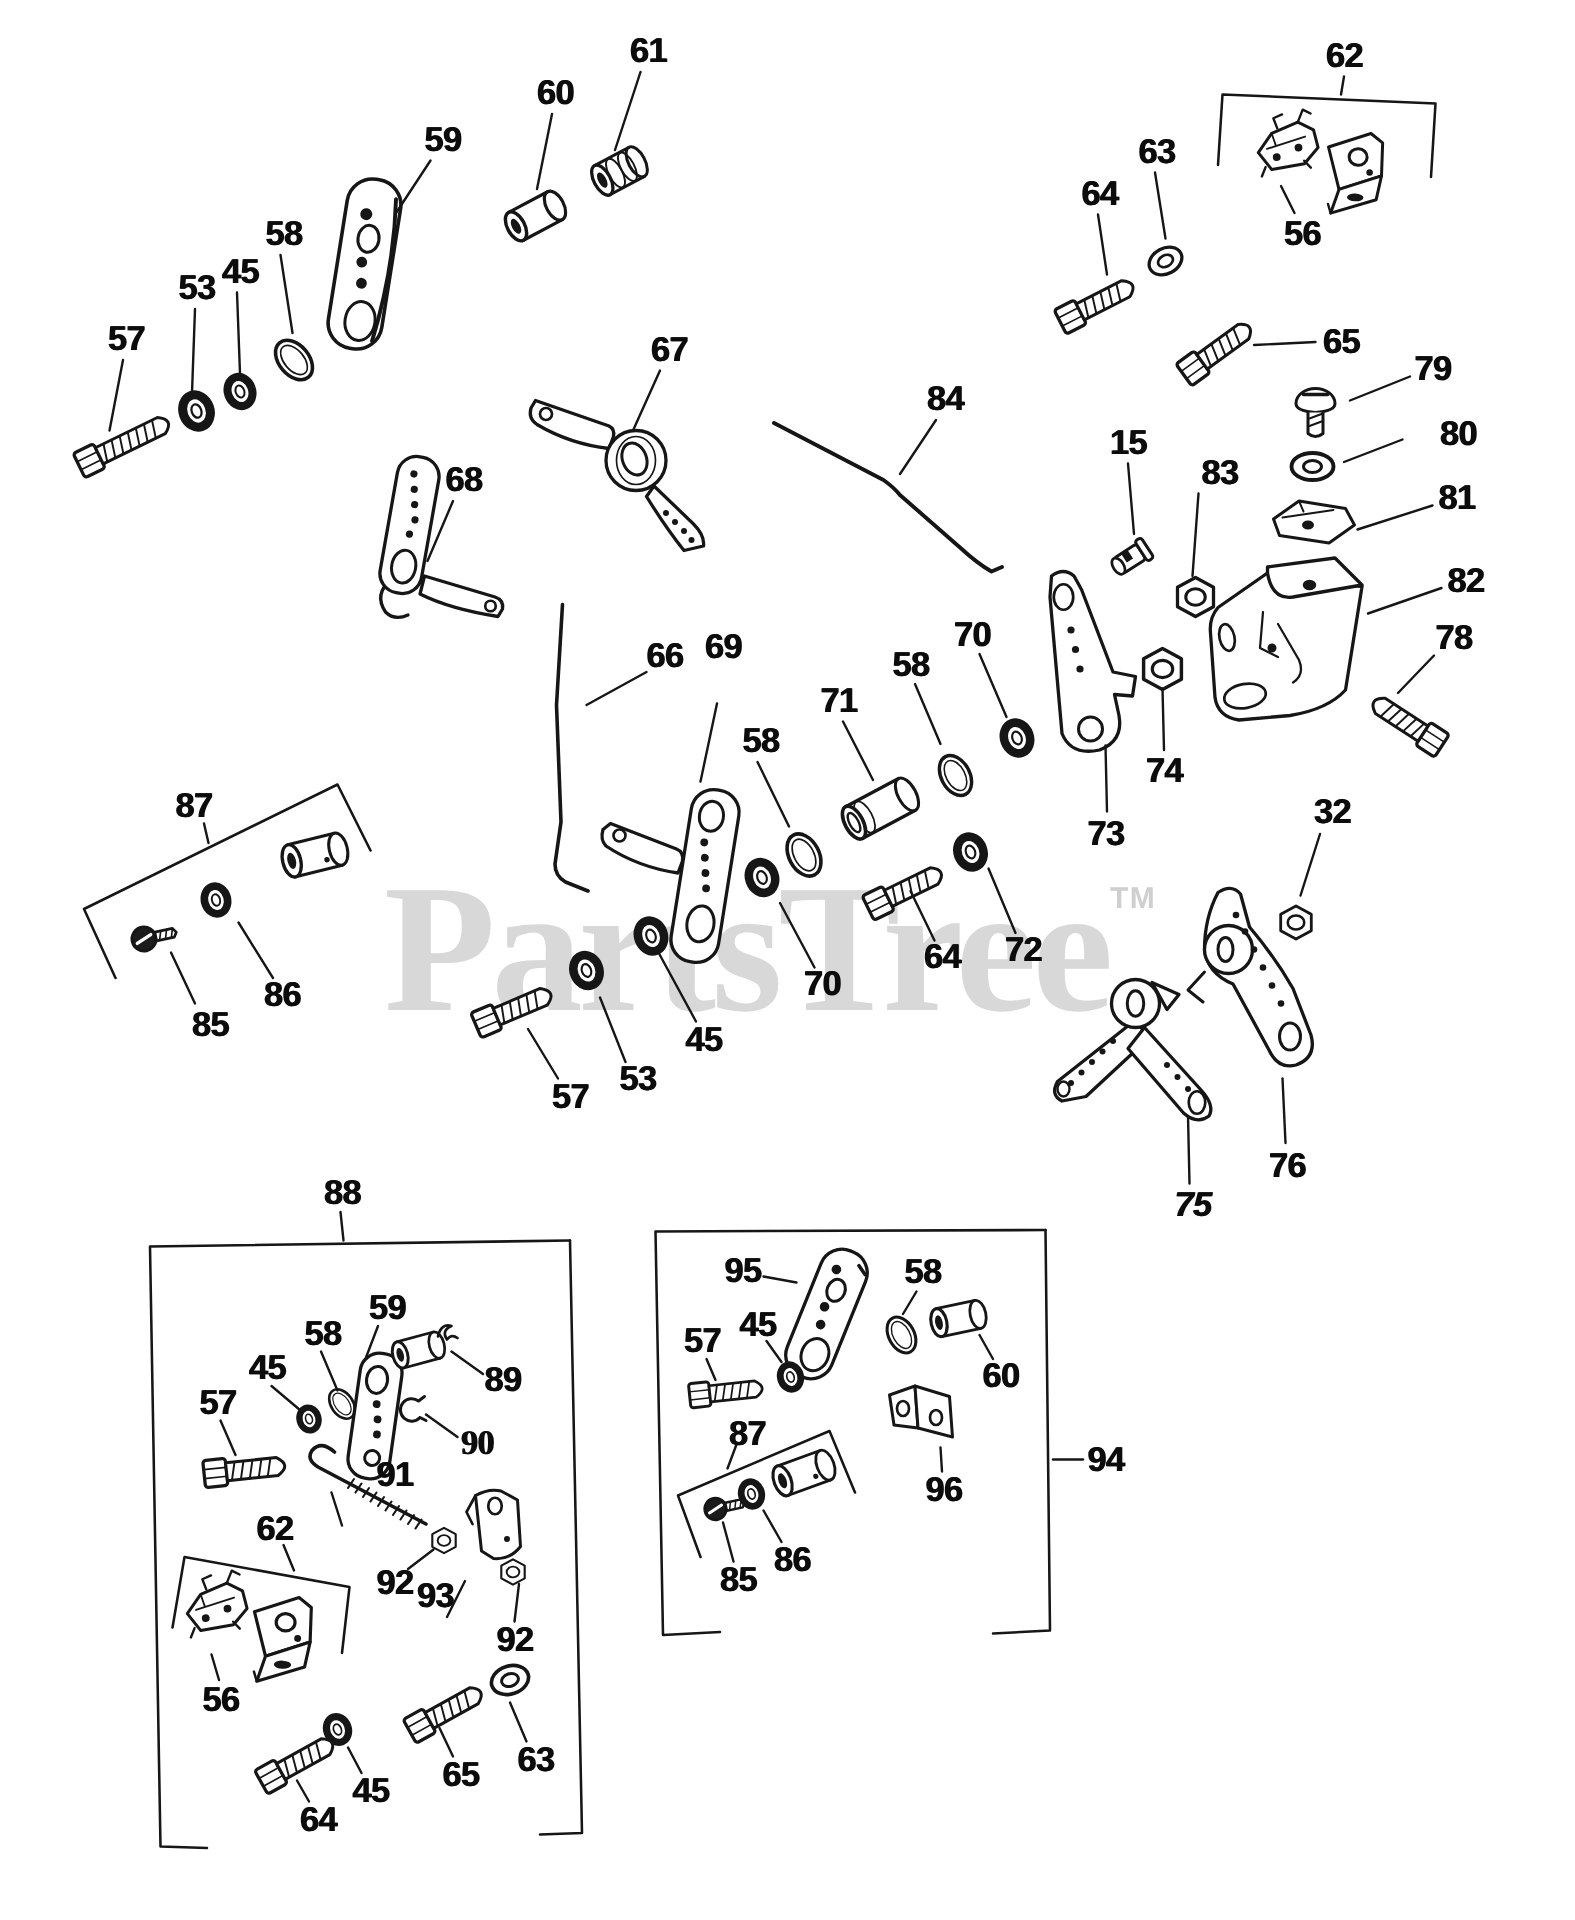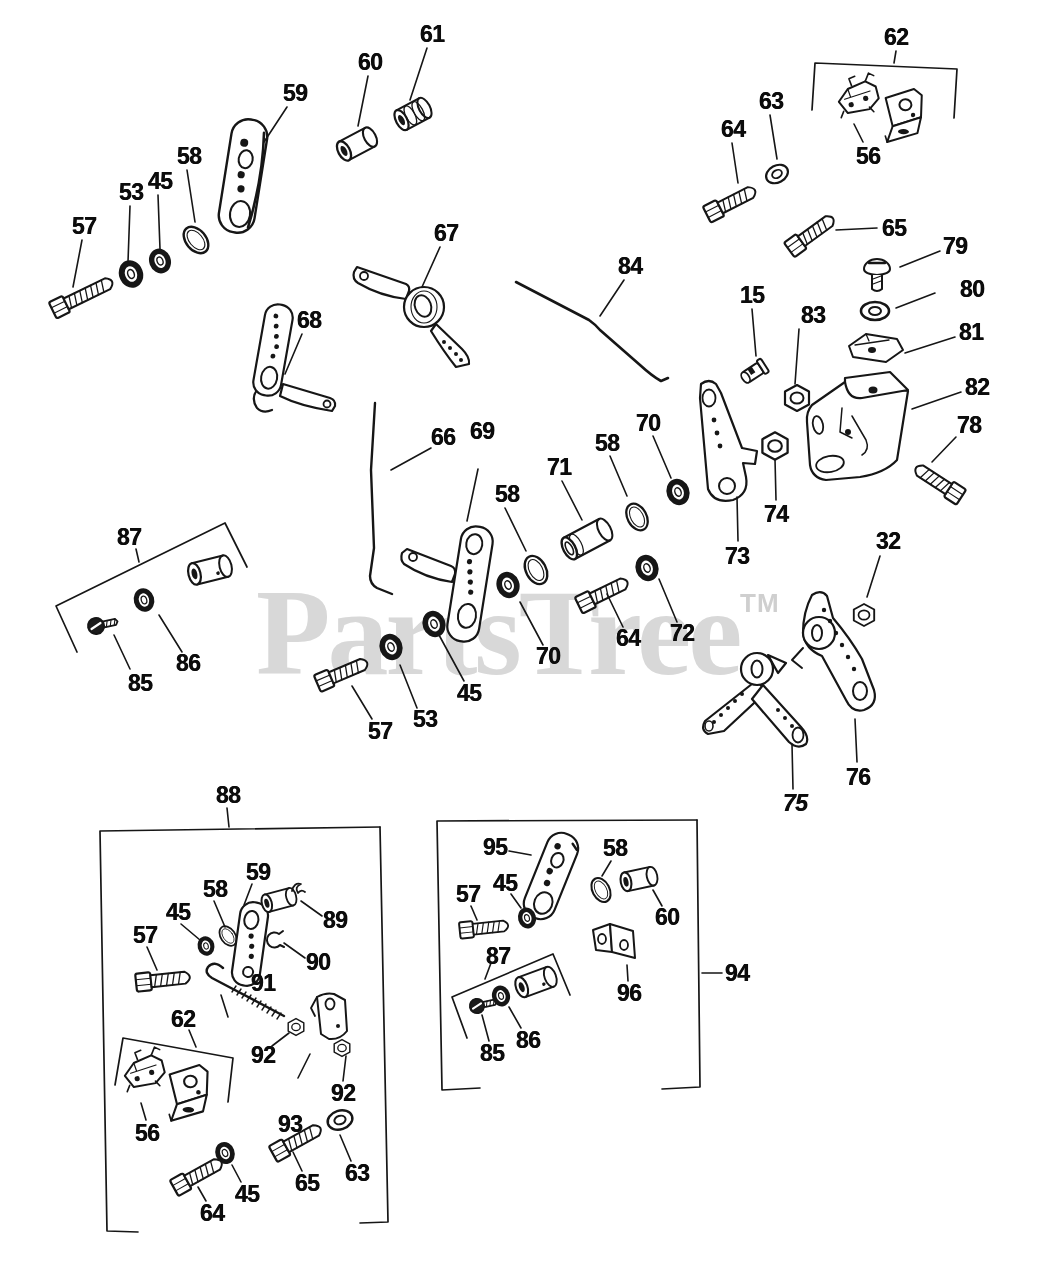--- a/index.html
+++ b/index.html
@@ -2,21 +2,21 @@
 <html><head>
 <meta charset="utf-8">
 <style>
   html,body{margin:0;padding:0;background:#ffffff;}
   .stage{position:relative;width:1050px;height:1280px;background:#ffffff;overflow:hidden;
          font-family:"Liberation Sans",sans-serif;}
   .watermark{position:absolute;left:0;top:0;width:100%;height:100%;z-index:0;pointer-events:none;}
   .wm-text{position:absolute;left:256px;top:572px;font-family:"Liberation Serif",serif;
            font-weight:bold;font-size:122px;line-height:1;letter-spacing:-3px;color:#d8d8d8;}
   .wm-tm{position:absolute;left:740px;top:588px;font-family:"Liberation Sans",sans-serif;
-         font-weight:bold;font-size:26px;color:#cfcfcf;letter-spacing:1px;}
+         font-weight:bold;font-size:20px;color:#cfcfcf;letter-spacing:1px;}
   svg.diagram{position:absolute;left:0;top:0;z-index:1;}
   .callout-layer{position:absolute;left:0;top:0;width:100%;height:100%;z-index:2;}
   .callout{position:absolute;transform:translate(-50%,-50%);
            font:700 23px/1 "Liberation Sans",sans-serif;color:#0c0c0c;
            letter-spacing:-0.5px;text-shadow:0.6px 0 0 currentColor;white-space:nowrap;}
 </style>
 </head>
 <body>
 
 <div class="stage">
@@ -547,26 +547,26 @@
       <div class="callout" style="left: 795px; top: 803px; font-style: italic;">75</div>
       <div class="callout" style="left: 129px; top: 537px;">87</div>
       <div class="callout" style="left: 140px; top: 683px;">85</div>
       <div class="callout" style="left: 188px; top: 663px;">86</div>
       <div class="callout" style="left: 228px; top: 795px;">88</div>
       <div class="callout" style="left: 258px; top: 872px;">59</div>
       <div class="callout" style="left: 215px; top: 889px;">58</div>
       <div class="callout" style="left: 178px; top: 912px;">45</div>
       <div class="callout" style="left: 145px; top: 935px;">57</div>
       <div class="callout" style="left: 335px; top: 920px;">89</div>
-      <div class="callout" style="left: 318px; top: 962px;">90</div>
+      <div class="callout" style="left: 318px; top: 962px; font-family: Liberation Serif, serif;">90</div>
       <div class="callout" style="left: 235px; top: 983px; margin-left: 28px;">91</div>
       <div class="callout" style="left: 183px; top: 1019px;">62</div>
       <div class="callout" style="left: 147px; top: 1133px;">56</div>
       <div class="callout" style="left: 263px; top: 1055px;">92</div>
-      <div class="callout" style="left: 290px; top: 1124px;">93</div>
+      <div class="callout" style="left: 290px; top: 1064px;">93</div>
       <div class="callout" style="left: 343px; top: 1093px;">92</div>
       <div class="callout" style="left: 357px; top: 1173px;">63</div>
       <div class="callout" style="left: 307px; top: 1183px;">65</div>
       <div class="callout" style="left: 247px; top: 1194px;">45</div>
       <div class="callout" style="left: 212px; top: 1213px;">64</div>
       <div class="callout" style="left: 737px; top: 973px;">94</div>
       <div class="callout" style="left: 495px; top: 847px;">95</div>
       <div class="callout" style="left: 615px; top: 848px;">58</div>
       <div class="callout" style="left: 667px; top: 917px;">60</div>
       <div class="callout" style="left: 505px; top: 883px;">45</div>

